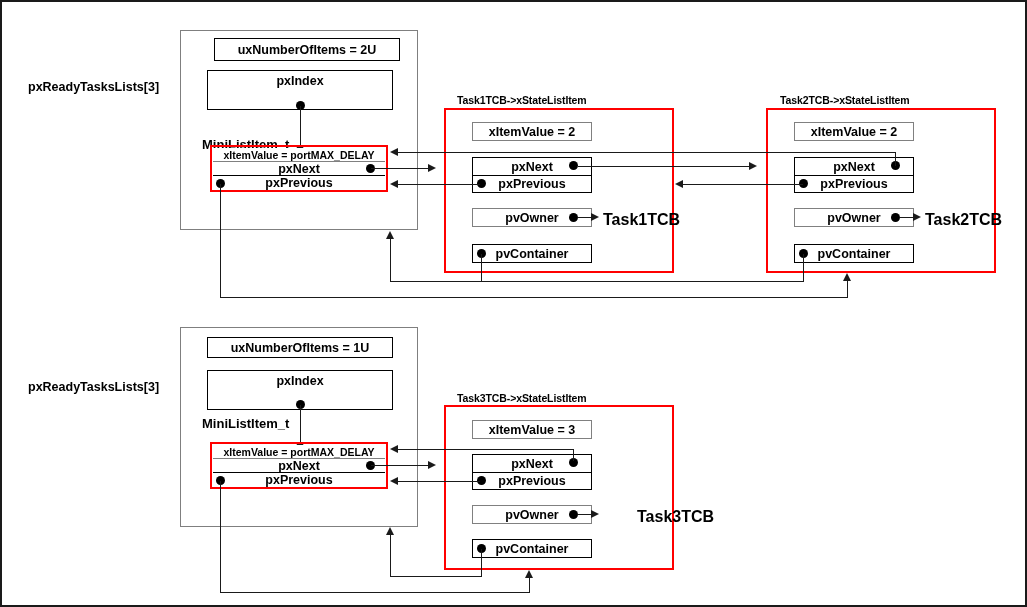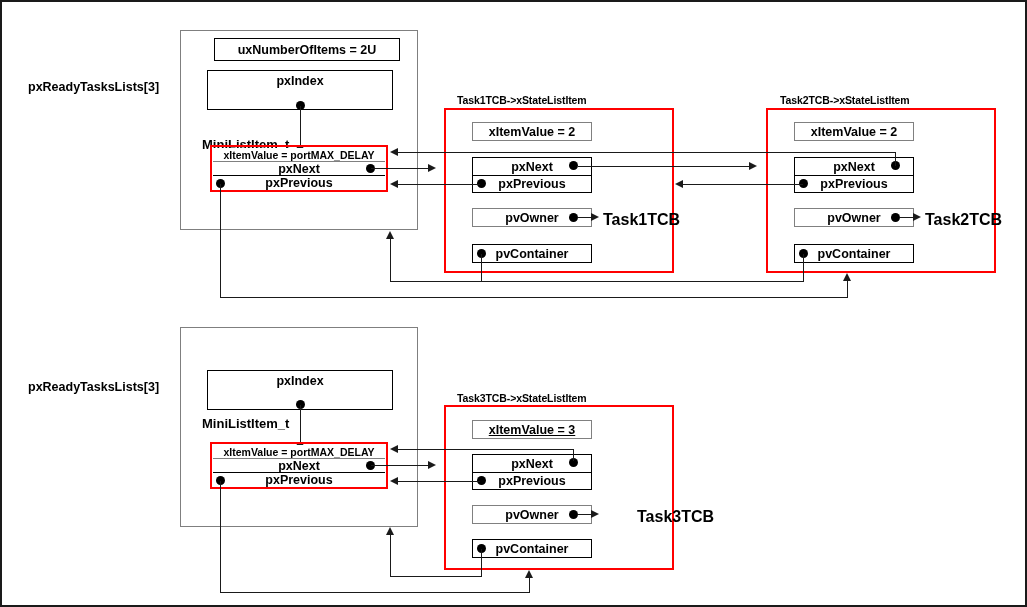--- a/index.html
+++ b/index.html
@@ -124,40 +124,41 @@
 
   <div class="v" style="left:218px;top:182px;height:114px;"></div>
   <div class="h" style="left:218px;top:295px;width:628px;"></div>
   <div class="v" style="left:845px;top:278px;height:18px;"></div>
   <div class="ar ar-u" style="left:841px;top:271px;"></div>
 
   <div class="lbl list-label" style="left:26px;top:378px;">pxReadyTasksLists[3]</div>
 
   <div class="list-box" style="left:178px;top:325px;width:238px;height:200px;"></div>
 
+  <div class="cell k" style="left:205px;top:335px;width:186px;height:21px;">uxNumberOfItems = 1U</div>
 
   <div class="cell k" style="left:205px;top:368px;width:186px;height:40px;align-items:flex-start;padding-top:3px;">pxIndex</div>
   <div class="dot" style="left:294px;top:398px;"></div>
 
   <div class="lbl mini-label" style="left:200px;top:414px;">MiniListItem_t</div>
 
   <div class="v" style="left:298px;top:403px;height:38px;"></div>
   <div class="ar ar-d" style="left:294px;top:441px;"></div>
 
   <div class="red-box" style="left:208px;top:440px;width:178px;height:47px;"></div>
   <div class="cell small" style="left:211px;top:443px;width:172px;height:14px;border:none;border-bottom:1px solid #808080;">xItemValue = portMAX_DELAY</div>
   <div class="cell" style="left:211px;top:457px;width:172px;height:14px;border:none;border-bottom:1px solid #000;">pxNext</div>
   <div class="dot" style="left:364px;top:459px;"></div>
   <div class="cell" style="left:211px;top:471px;width:172px;height:14px;border:none;">pxPrevious</div>
   <div class="dot" style="left:214px;top:474px;"></div>
 
   <div class="lbl tcb-title" style="left:455px;top:390px;">Task3TCB-&gt;xStateListItem</div>
   <div class="red-box" style="left:442px;top:403px;width:230px;height:165px;"></div>
 
-  <div class="cell" style="left:470px;top:418px;width:120px;height:19px;text-decoration:underline;">xItemValue = 3</div>
+  <div class="cell" style="left:470px;top:418px;width:120px;height:19px;">xItemValue = 3</div>
 
   <div class="cell k" style="left:470px;top:452px;width:120px;height:18px;border-bottom:none;">pxNext</div>
   <div class="dot" style="left:567px;top:456px;"></div>
 
   <div class="cell k" style="left:470px;top:470px;width:120px;height:18px;">pxPrevious</div>
   <div class="dot" style="left:475px;top:474px;"></div>
 
   <div class="cell" style="left:470px;top:503px;width:120px;height:19px;">pvOwner</div>
   <div class="dot" style="left:567px;top:508px;"></div>
   <div class="h" style="left:576px;top:512px;width:14px;"></div>

